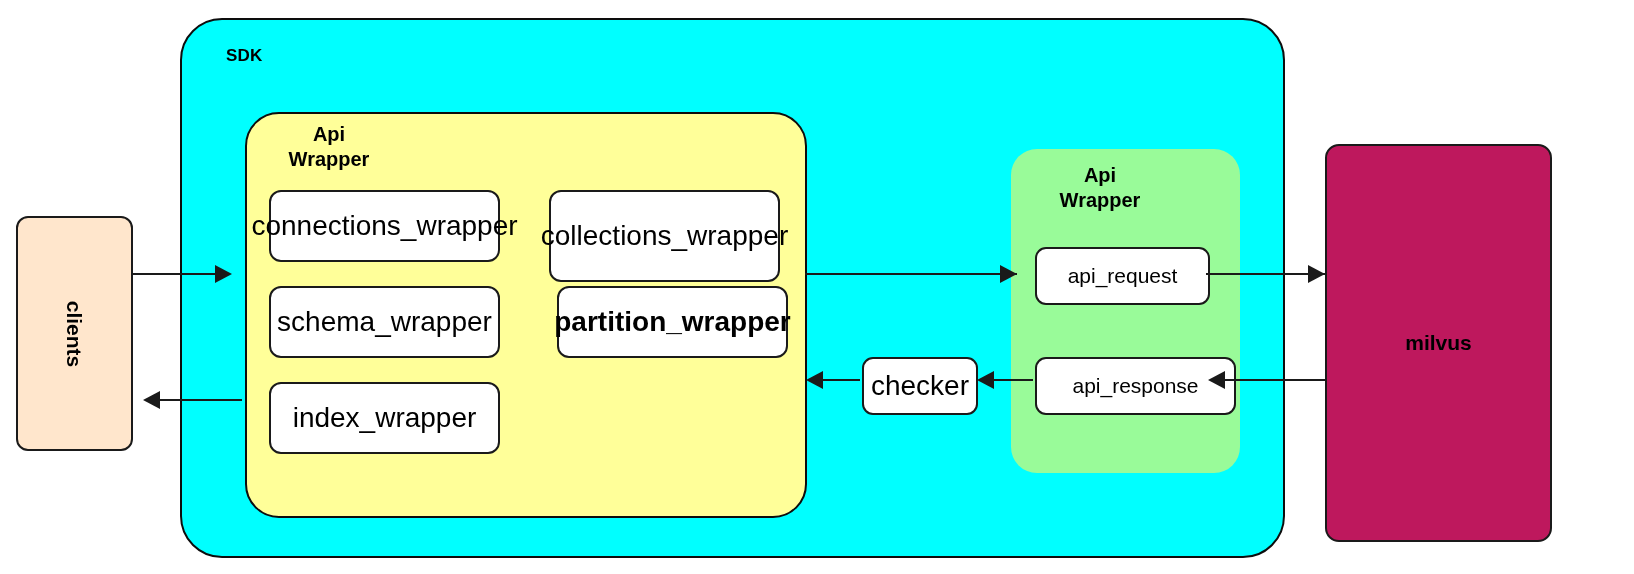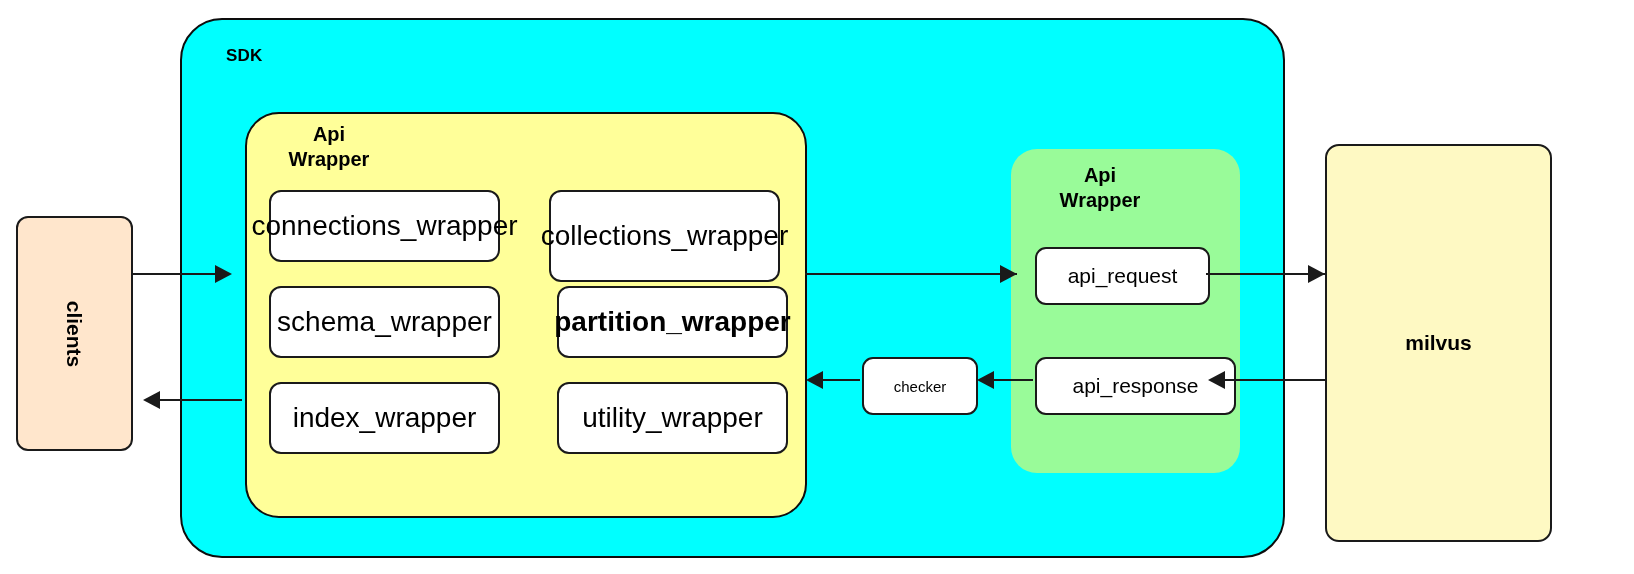--- a/index.html
+++ b/index.html
@@ -108,21 +108,21 @@
     border-radius: 11px;
     font-size: 21px;
     color: #000000;
   }
 
   
   .checker-node {
     background: #ffffff;
     border: 2.2px solid #1a1a1a;
     border-radius: 11px;
-    font-size: 15px;
+    font-size: 28px;
     color: #000000;
   }
 
   
   .clients-box {
     left: 16px;
     top: 216px;
     width: 117px;
     height: 235px;
     background: #ffe6cc;
@@ -136,21 +136,21 @@
     transform: rotate(90deg);
     white-space: nowrap;
   }
 
   
   .milvus-box {
     left: 1325px;
     top: 144px;
     width: 227px;
     height: 398px;
-    background: #fef9c3;
+    background: #be185d;
     border: 2.2px solid #1a1a1a;
     border-radius: 14px;
     font-size: 21px;
     font-weight: bold;
     color: #000000;
   }
 
   
   .edge {
     position: absolute;
@@ -199,23 +199,20 @@
       </div>
       <div class="box module" style="left:22px;  top:172px; width:231px; height:72px;">
         <span>schema_wrapper</span>
       </div>
       <div class="box module" style="left:310px; top:172px; width:231px; height:72px;font-weight:bold;">
         <span>partition_wrapper</span>
       </div>
       <div class="box module" style="left:22px;  top:268px; width:231px; height:72px;">
         <span>index_wrapper</span>
       </div>
-      <div class="box module" style="left:310px; top:268px; width:231px; height:72px;">
-        <span>utility_wrapper</span>
-      </div>
     </div>
 
     <div class="box checker-node" style="left:680px; top:337px; width:116px; height:58px;">
       <span>checker</span>
     </div>
 
     <div class="box gateway-container" style="left:829px; top:129px;">
       <div class="gateway-title">
         <div>Api</div>
         <div>Wrapper</div>

